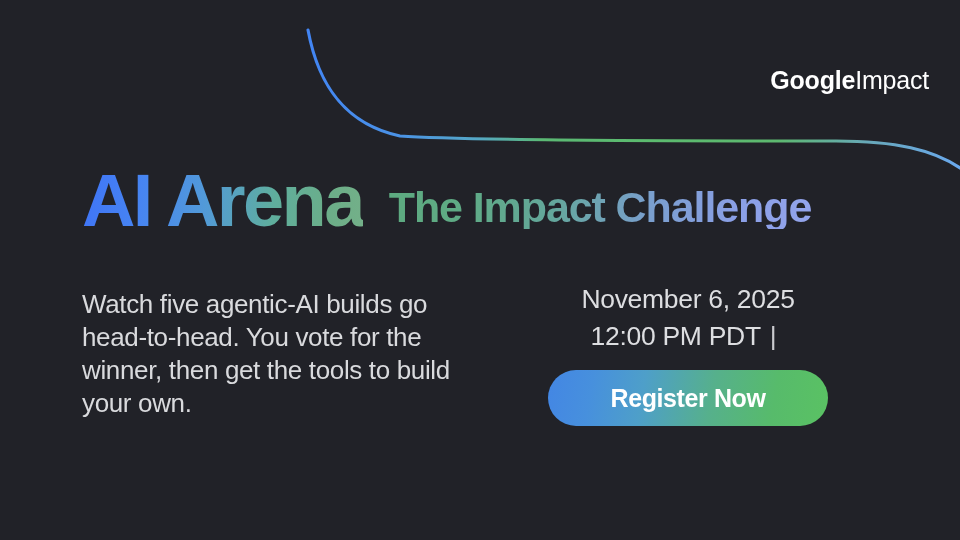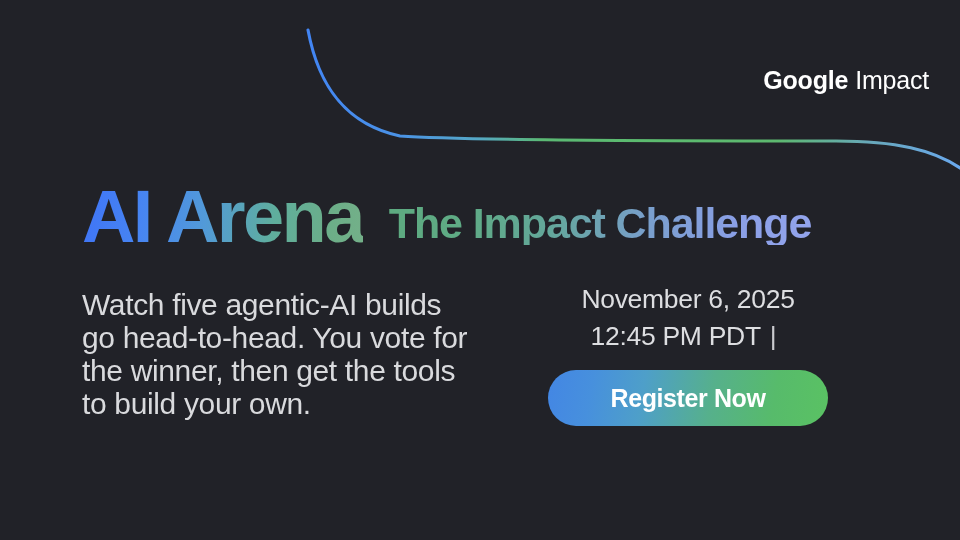--- a/index.html
+++ b/index.html
@@ -33,35 +33,34 @@
     pointer-events:none;
   }
 
   
   .brand {
     position:absolute;
     right:31px;
     top:68px;
     display:flex;
     align-items:center;
-    gap:7px;
     color:#ffffff;
     font-size:25px;
     line-height:1;
     letter-spacing:-0.2px;
     white-space:nowrap;
   }
   .brand .g-word { font-weight:700; }
   .brand .c-word { font-weight:400; }
 
   
   .headline-row {
     position:absolute;
     left:82px;
-    top:180px;
+    top:164px;
     display:flex;
     align-items:baseline;
     white-space:nowrap;
   }
 
   .title-main {
     font-size:74px;
     font-weight:700;
     letter-spacing:-2.6px;
     line-height:1;
@@ -99,21 +98,21 @@
     -webkit-text-fill-color:transparent;
   }
 
   
   .body-copy {
     position:absolute;
     left:82px;
     top:288px;
     width:392px;
     color:#d9dadd;
-    font-size:30px;
+    font-size:26px;
     line-height:33px;
     font-weight:400;
     letter-spacing:-0.35px;
   }
 
   
   .info-col {
     position:absolute;
     left:548px;
     top:283px;
@@ -210,21 +209,21 @@
   <div class="headline-row">
     <h1 class="title-main">AI Arena</h1>
     <h2 class="title-sub">The Impact Challenge</h2>
   </div>
 
   <p class="body-copy">Watch five agentic-AI builds go head-to-head. You vote for the winner, then get the tools to build your own.</p>
 
   <div class="info-col">
     <div class="event-date">November 6, 2025</div>
     <div class="event-meta">
-      <span>12:45 PM PDT</span>
+      <span>12:00 PM PDT</span>
       <span class="sep">|</span>
     </div>
   </div>
 
   <div class="cta-wrap">
     <button class="cta-button" type="button">Register Now</button>
   </div>
 
 </div>
 

